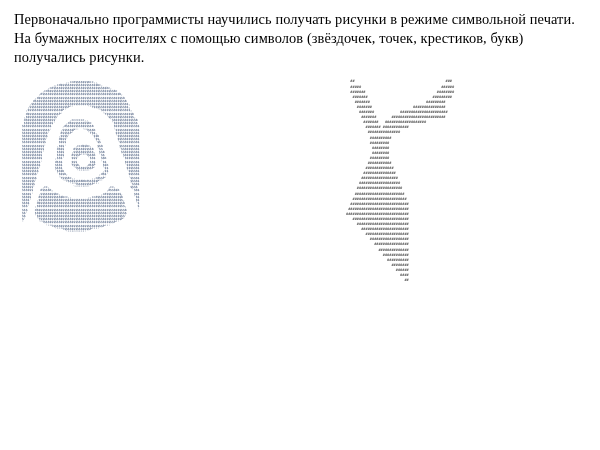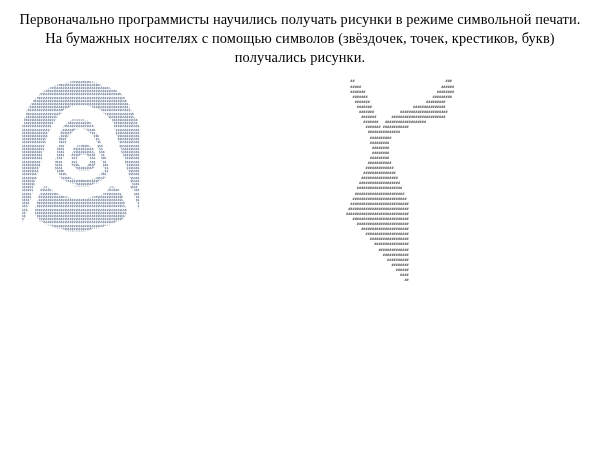--- a/index.html
+++ b/index.html
@@ -20,21 +20,21 @@
     width: 600px;
     height: 450px;
     box-sizing: border-box;
     padding: 10px 14px 0 14px;
   }
   .intro {
     font-family: "Liberation Serif", serif;
     font-size: 14.4px;
     line-height: 1.33;
     color: #000000;
-    text-align: center;
+    text-align: left;
     margin: 0 0 10px 0;
     letter-spacing: 0.1px;
   }
   .art-row {
     display: flex;
     flex-direction: row;
     align-items: flex-start;
     justify-content: flex-start;
     gap: 10px;
     width: 100%;

